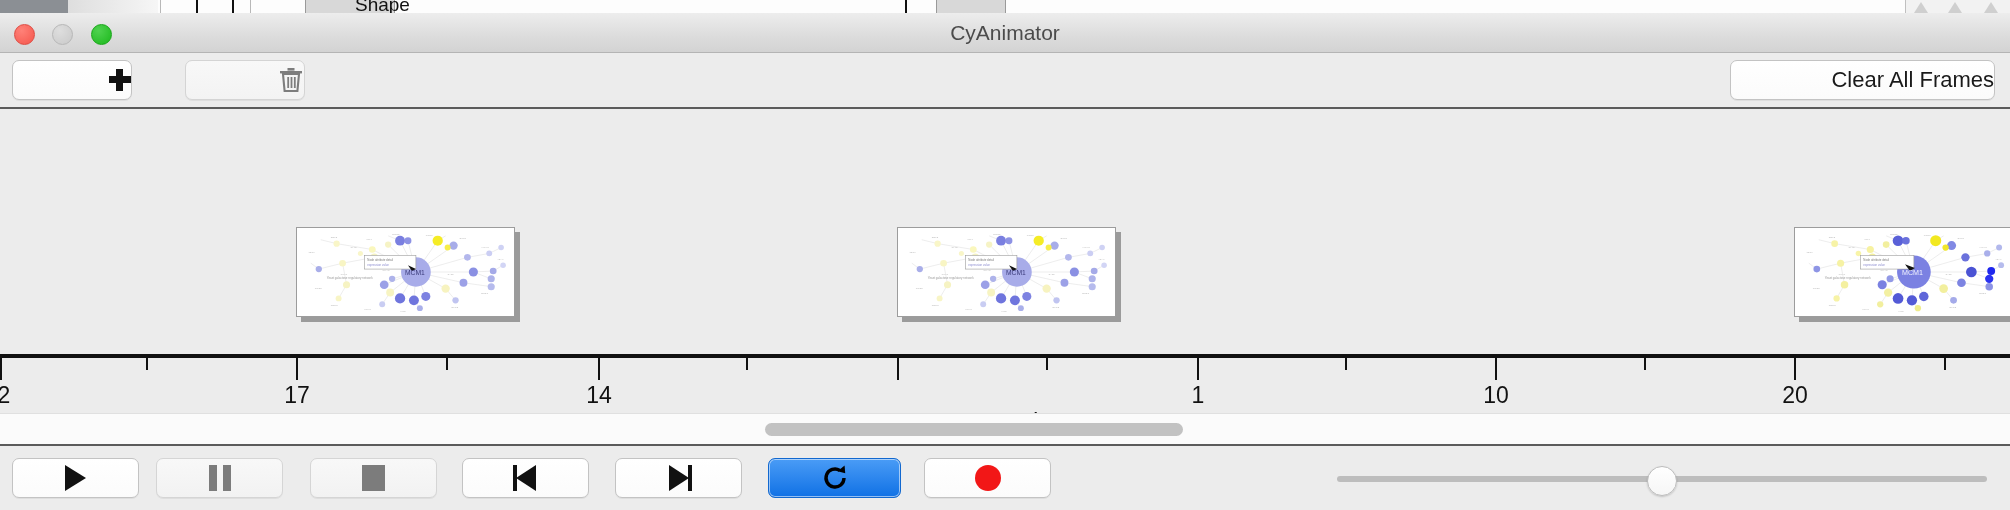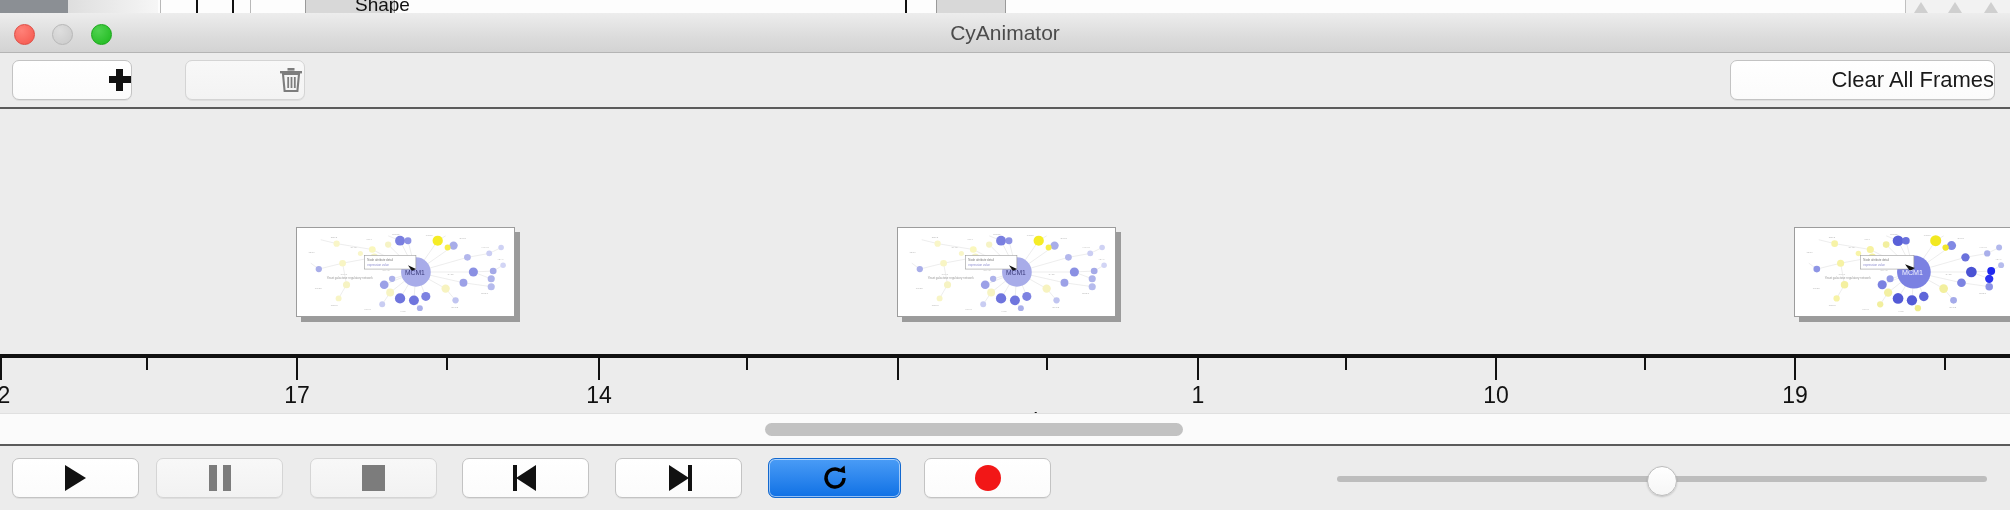--- a/index.html
+++ b/index.html
@@ -514,21 +514,21 @@
     <div class="tick minor" style="left:1345px;"></div>
     <div class="tick minor" style="left:1644px;"></div>
     <div class="tick minor" style="left:1944px;"></div>
 
     <div class="tick-label" style="left:4px;">2</div>
     <div class="tick-label" style="left:297px;">17</div>
     <div class="tick-label" style="left:599px;">14</div>
     <div class="tick-label" style="left:918px;margin-top:48px;">15</div>
     <div class="tick-label" style="left:1198px;">1</div>
     <div class="tick-label" style="left:1496px;">10</div>
-    <div class="tick-label" style="left:1795px;">19</div>
+    <div class="tick-label" style="left:1795px;">20</div>
 
     <div class="axis-title">Seconds</div>
   </div>
 
   <div class="hscroll-track">
     <div class="hscroll-thumb" style="left:765px;width:418px;"></div>
   </div>
 
   <div class="sep-line sep-bot"></div>
 

